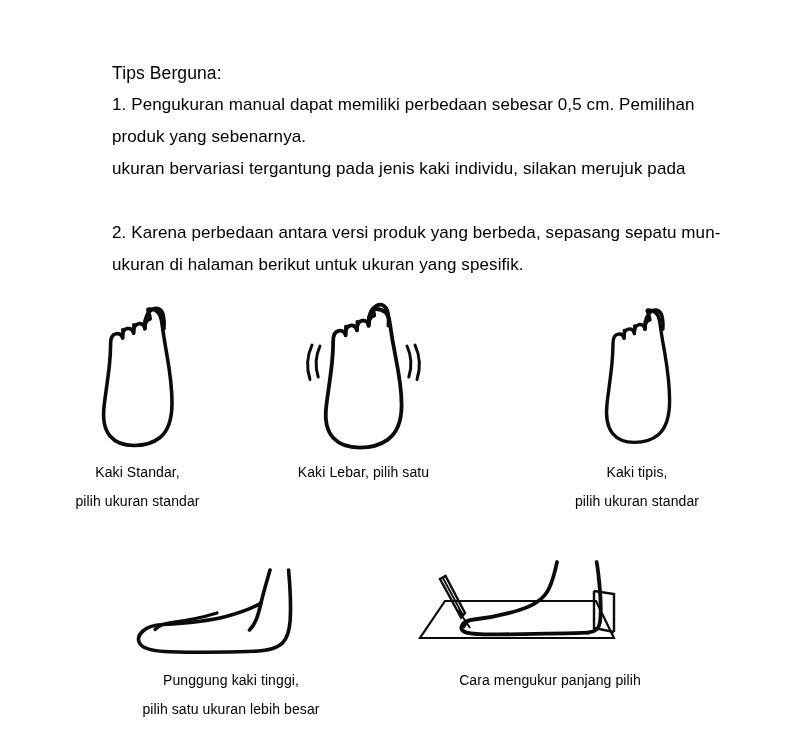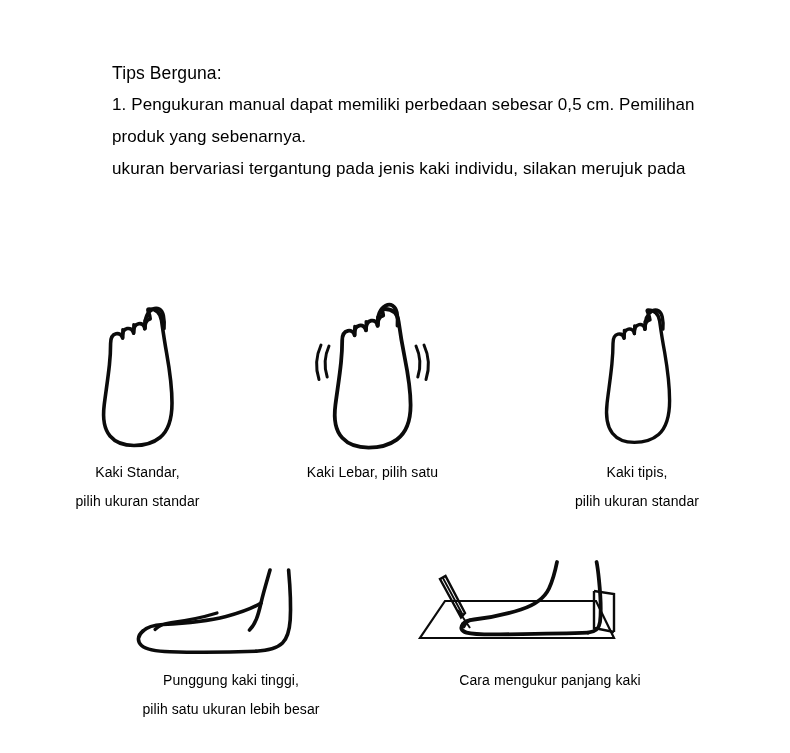--- a/index.html
+++ b/index.html
@@ -76,21 +76,21 @@
     font-size: 14px;
     line-height: 29px;
     letter-spacing: 0.1px;
     white-space: nowrap;
     text-align: center;
   }
   .fig-caption .cline { display: block; }
 
   
   .cell-standard { left: 20px;  top: 0; width: 235px; }
-  .cell-wide     { left: 255px; top: 0; width: 235px; }
+  .cell-wide     { left: 246px; top: 0; width: 235px; }
   .cell-thin     { left: 512px; top: 0; width: 250px; }
 
   .cap-row1 { position: absolute; left: 0; top: 158px; width: 100%; }
   .cap-row2 { position: absolute; left: 0; top: 106px; width: 100%; }
 
   
   .cell-instep  { left: 86px;  top: 0; width: 290px; }
   .cell-measure { left: 400px; top: 0; width: 300px; }
 
   svg { display: block; }
@@ -118,20 +118,22 @@
 
     <div class="tips-para">
       <span class="pline">1. Pengukuran manual dapat memiliki perbedaan sebesar 0,5 cm. Pemilihan</span>
       <span class="pline">produk yang sebenarnya.</span>
       <span class="pline">ukuran bervariasi tergantung pada jenis kaki individu, silakan merujuk pada</span>
     </div>
 
     <div class="para-gap"></div>
 
     <div class="tips-para">
+      <span class="pline">2. Karena perbedaan antara versi produk yang berbeda, sepasang sepatu mun-</span>
+      <span class="pline">ukuran di halaman berikut untuk ukuran yang spesifik.</span>
     </div>
   </div>
 
   <div class="fig-row-1">
 
     <div class="fig-cell cell-standard">
       <div class="fig-art">
         <svg width="235" height="150" viewBox="0 0 235 150" aria-hidden="true">
           <g transform="translate(82,2)">
 
@@ -320,18 +322,18 @@
             <path class="stroke" stroke-width="3.8" d="M170.0,70.6
                  C177.5,70.0 181.0,67.0 182.0,60.0
                  C183.2,51.0 182.6,34.0 181.0,18.0
                  C180.2,10.0 179.4,4.0 178.6,0.0"></path>
 
             <path class="stroke" stroke-width="2.6" d="M52.0,57.8 C49.0,60.0 47.0,62.5 46.0,65.0"></path>
           </g>
         </svg>
       </div>
       <div class="fig-caption cap-row2">
-        <span class="cline">Cara mengukur panjang kaki</span>
+        <span class="cline">Cara mengukur panjang pilih</span>
       </div>
     </div>
   </div>
 
 </div>
 
 </body></html>

